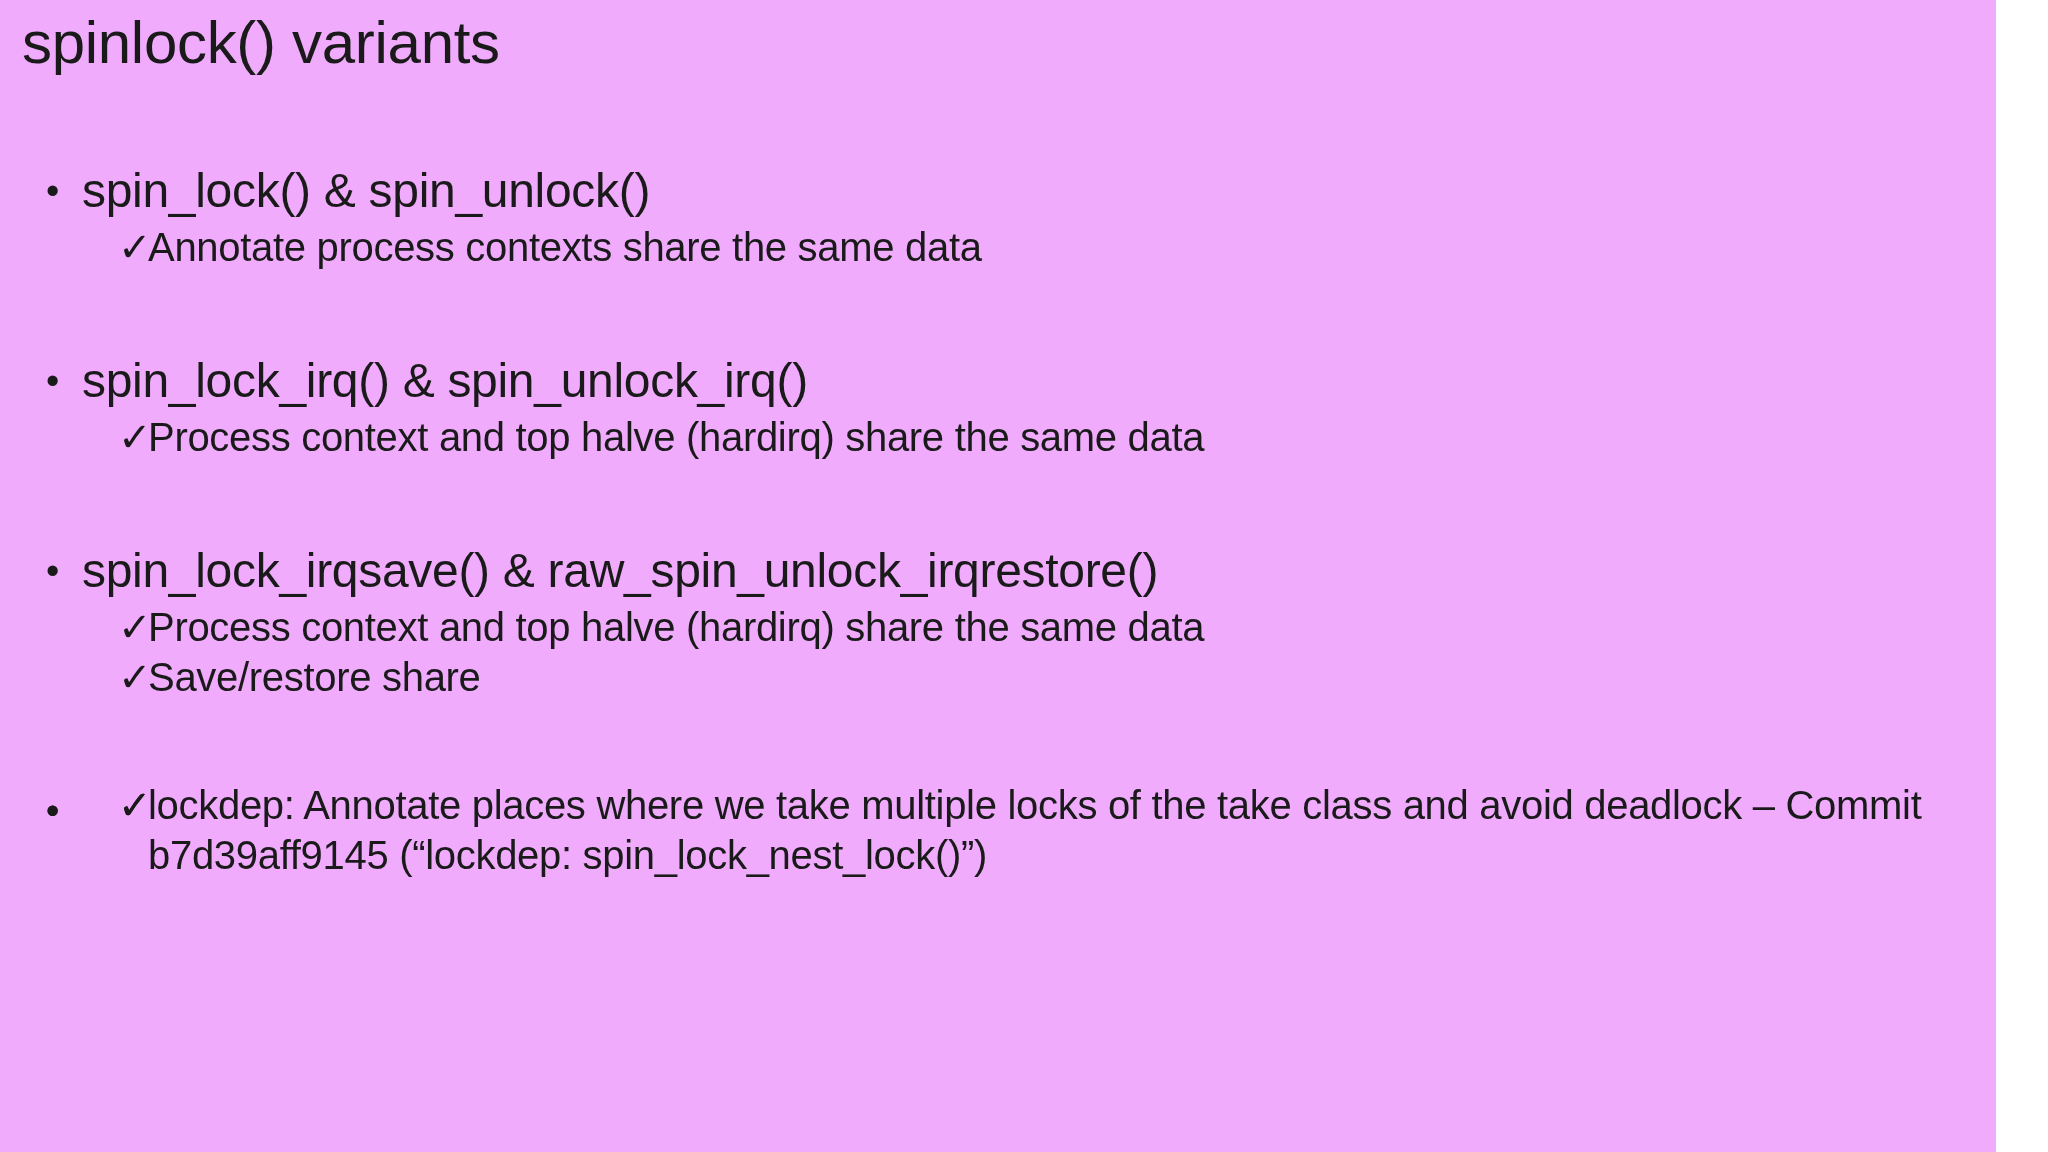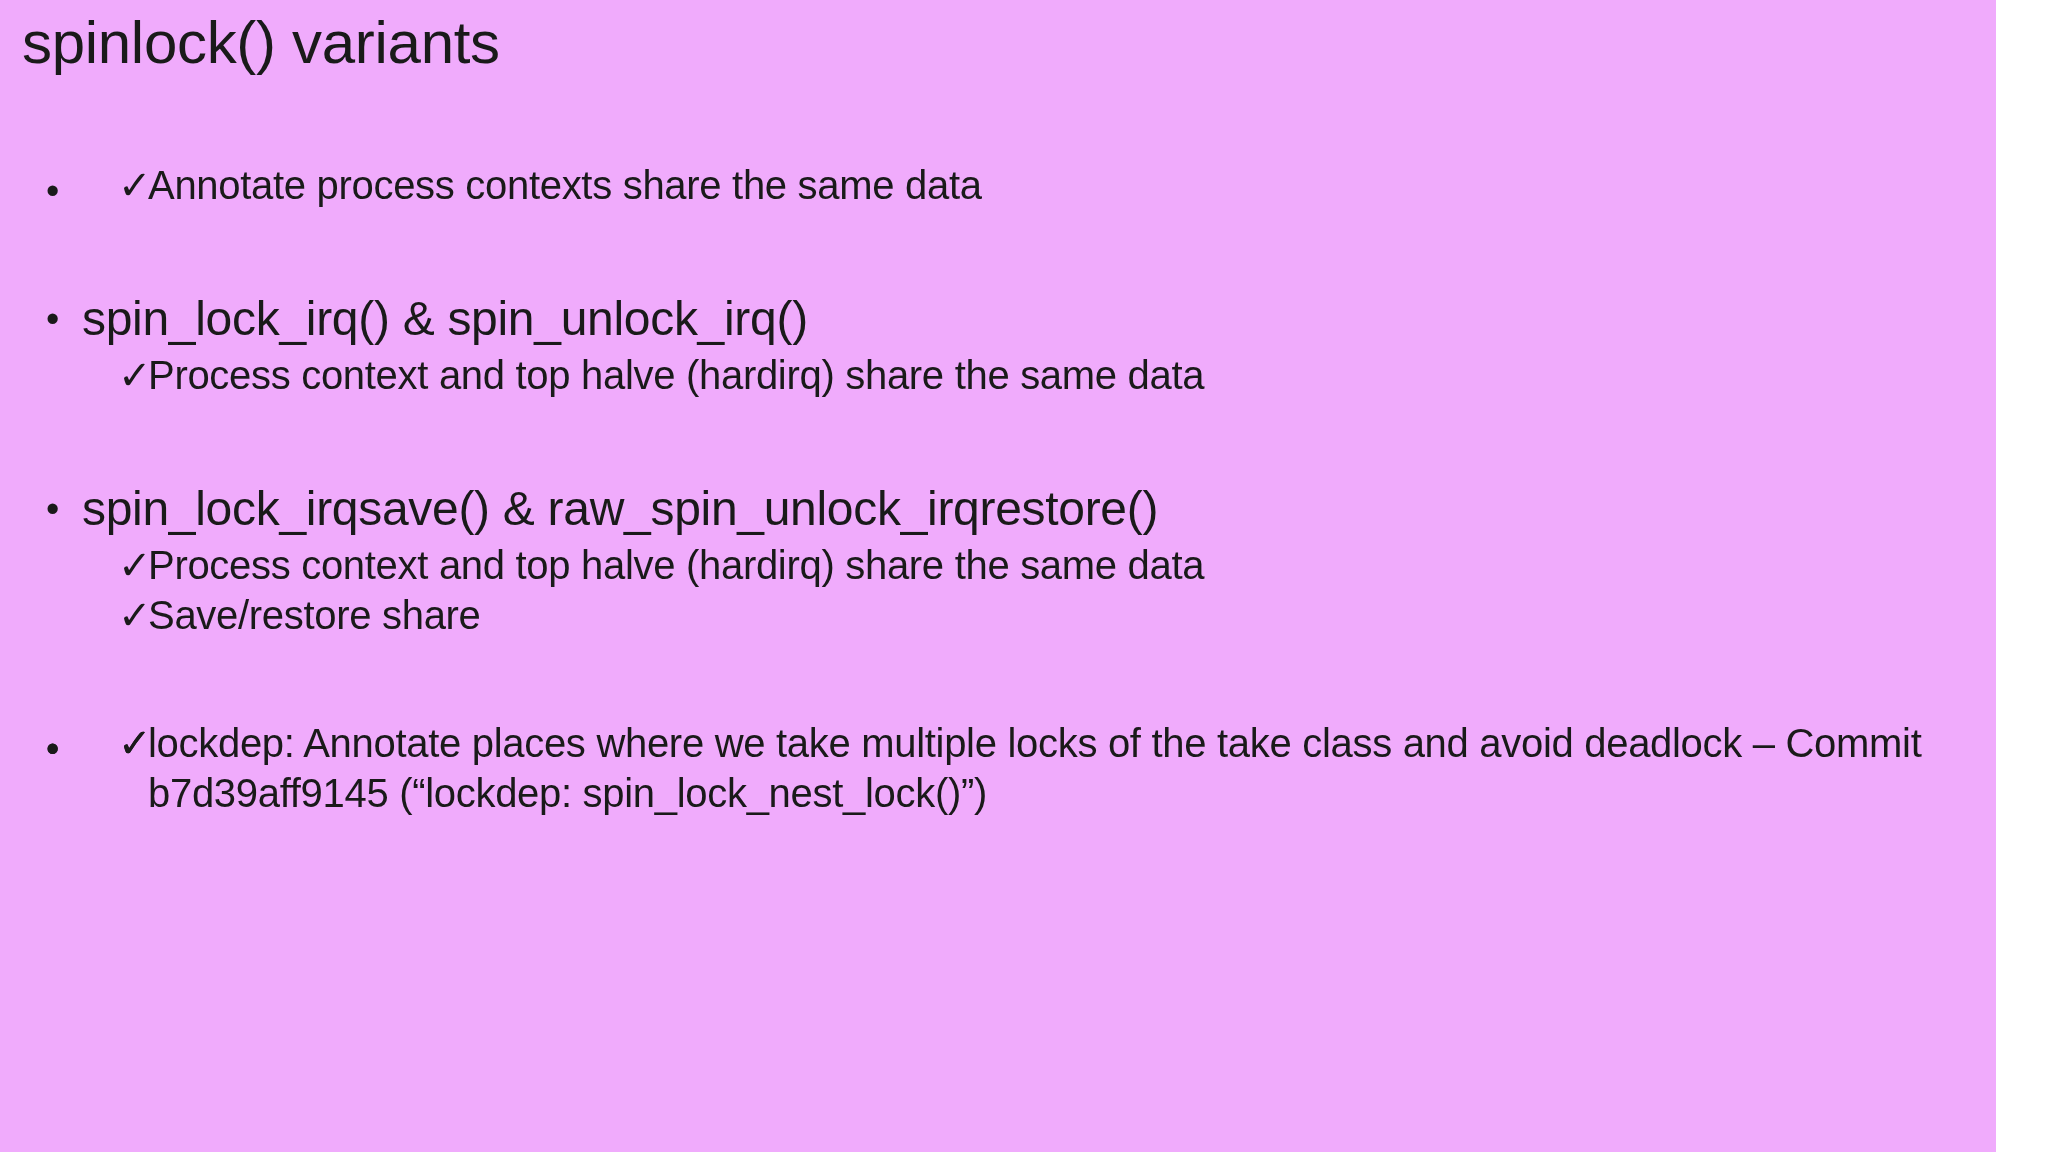--- a/index.html
+++ b/index.html
@@ -73,20 +73,21 @@
 
 <div class="slide">
 
   <div class="slide-title">spinlock() variants</div>
 
   <div class="content">
 
     <div class="block">
       <div class="main-line">
         <span class="bullet-dot">•</span>
+        <span>spin_lock() &amp; spin_unlock()</span>
       </div>
       <div class="sub-line">
         <span class="check-mark">✓</span>
         <span>Annotate process contexts share the same data</span>
       </div>
     </div>
 
     <div class="block">
       <div class="main-line">
         <span class="bullet-dot">•</span>

